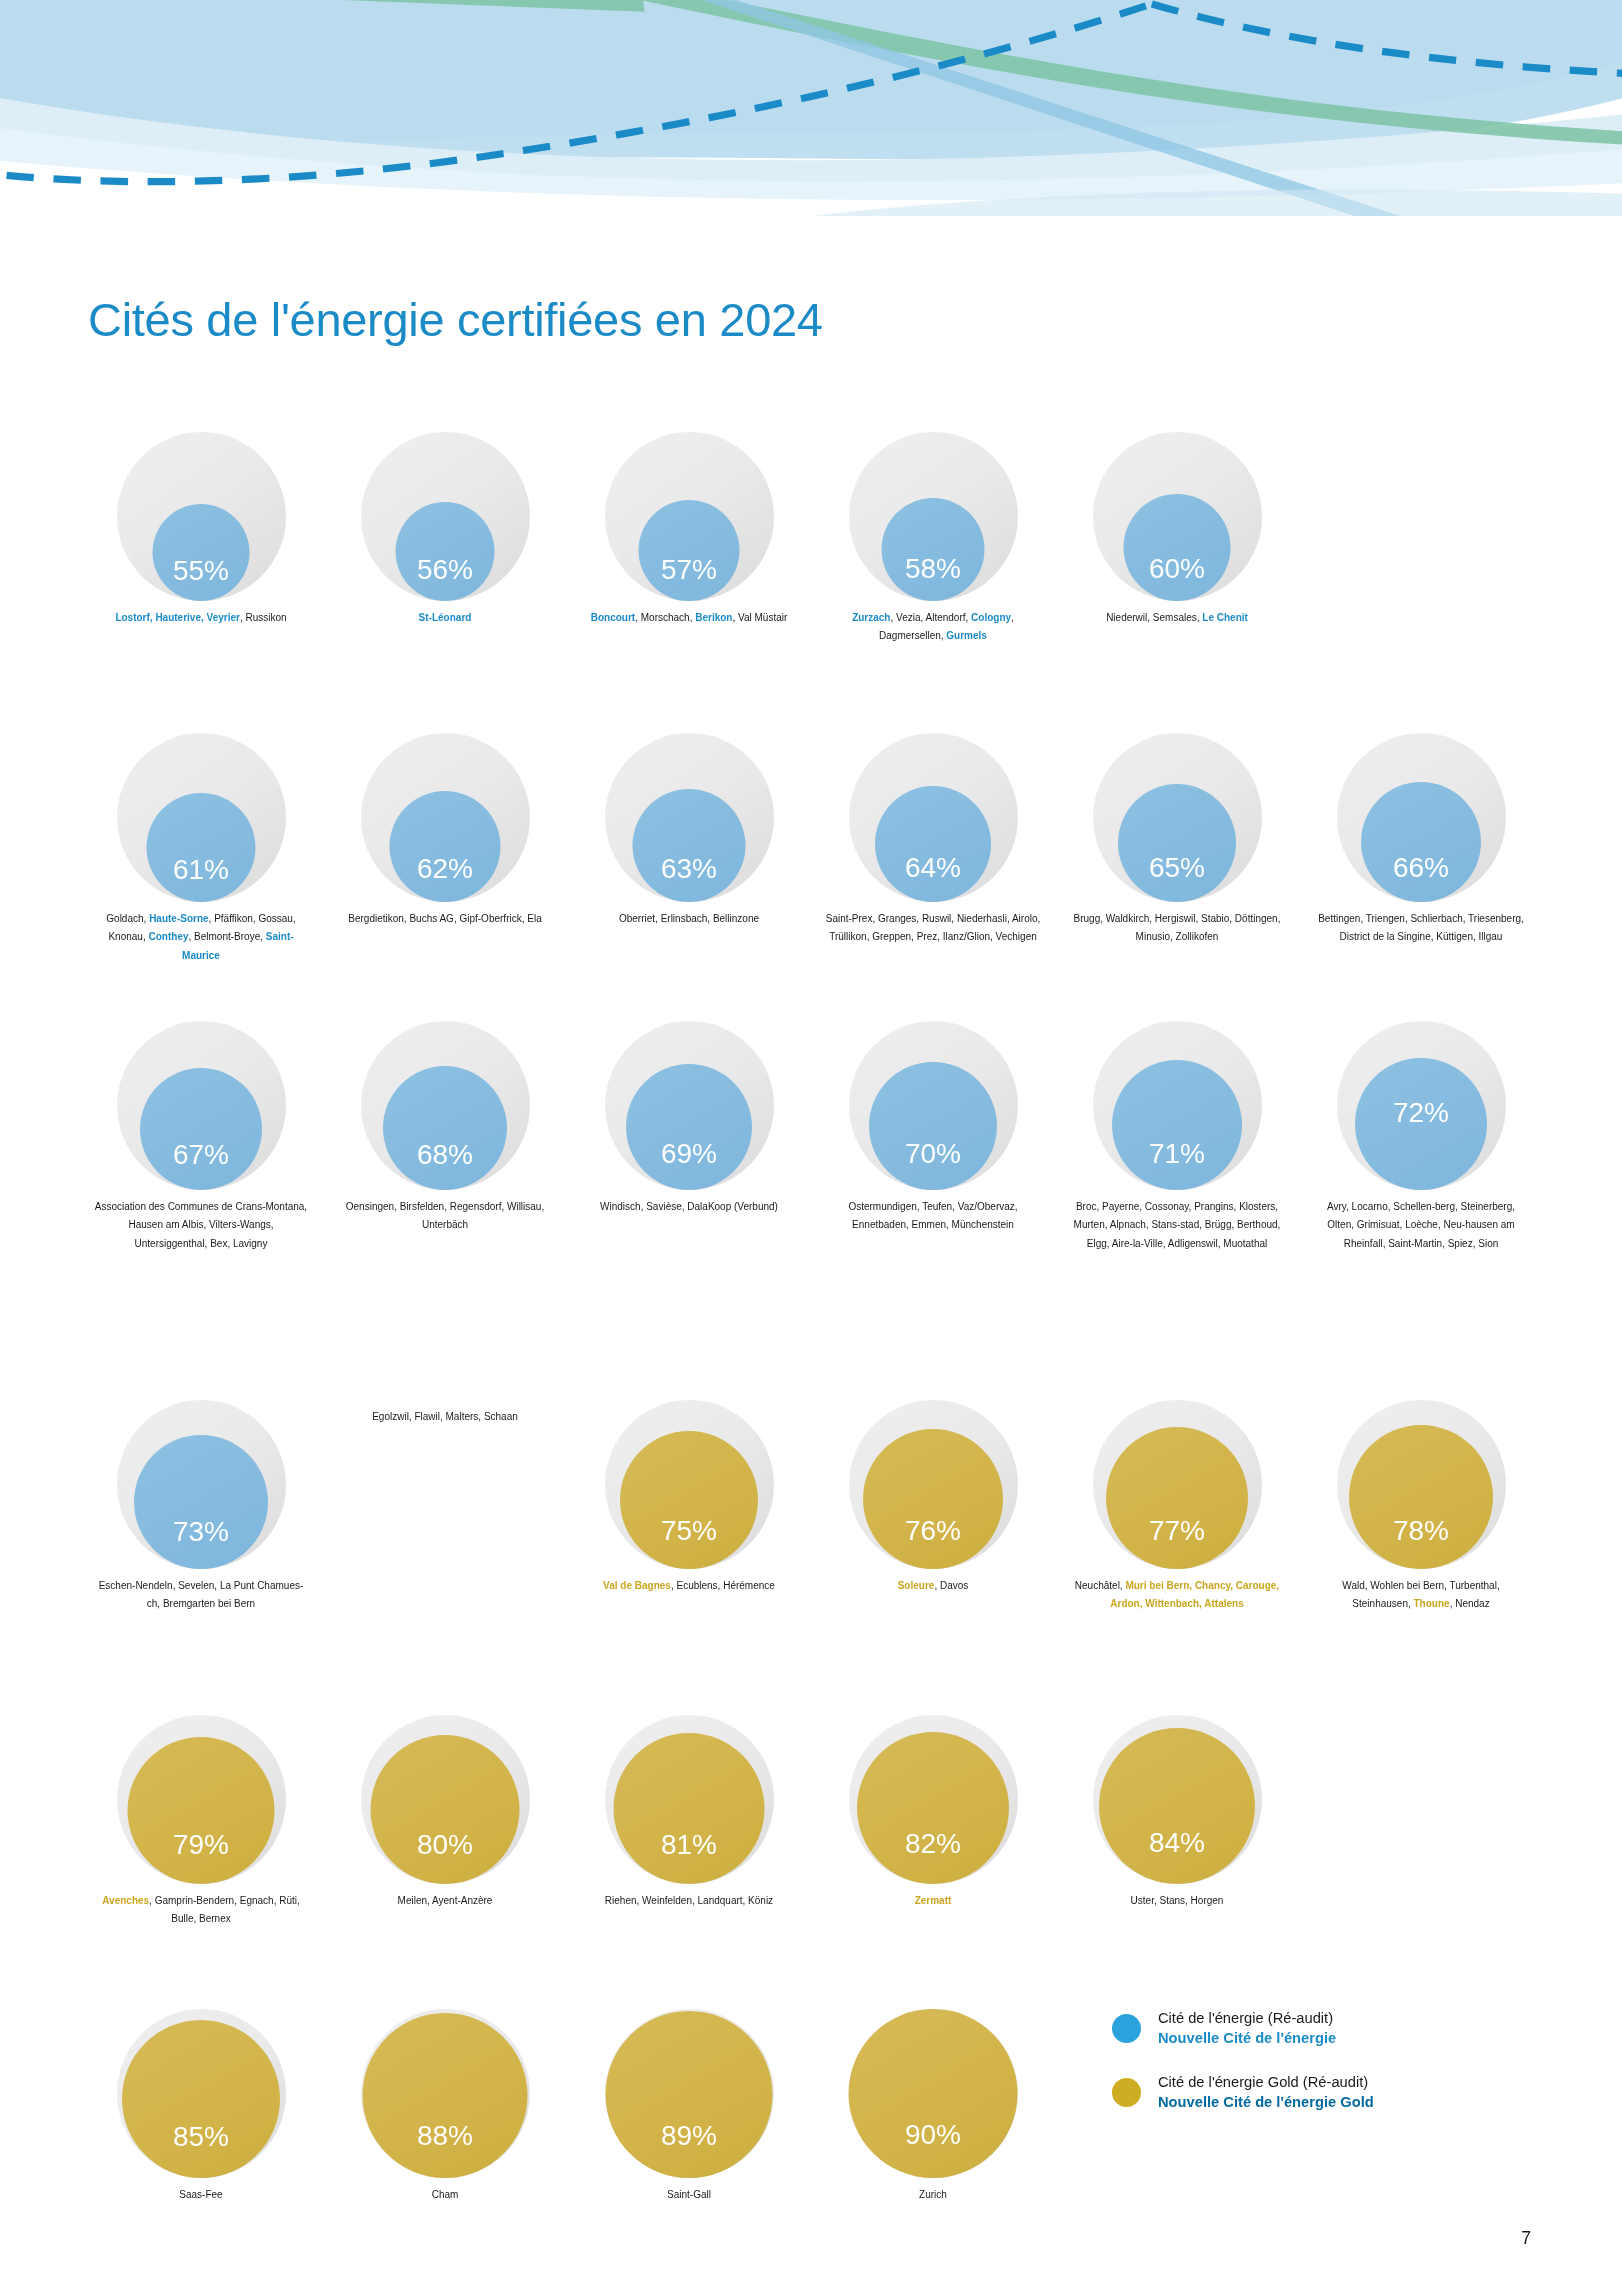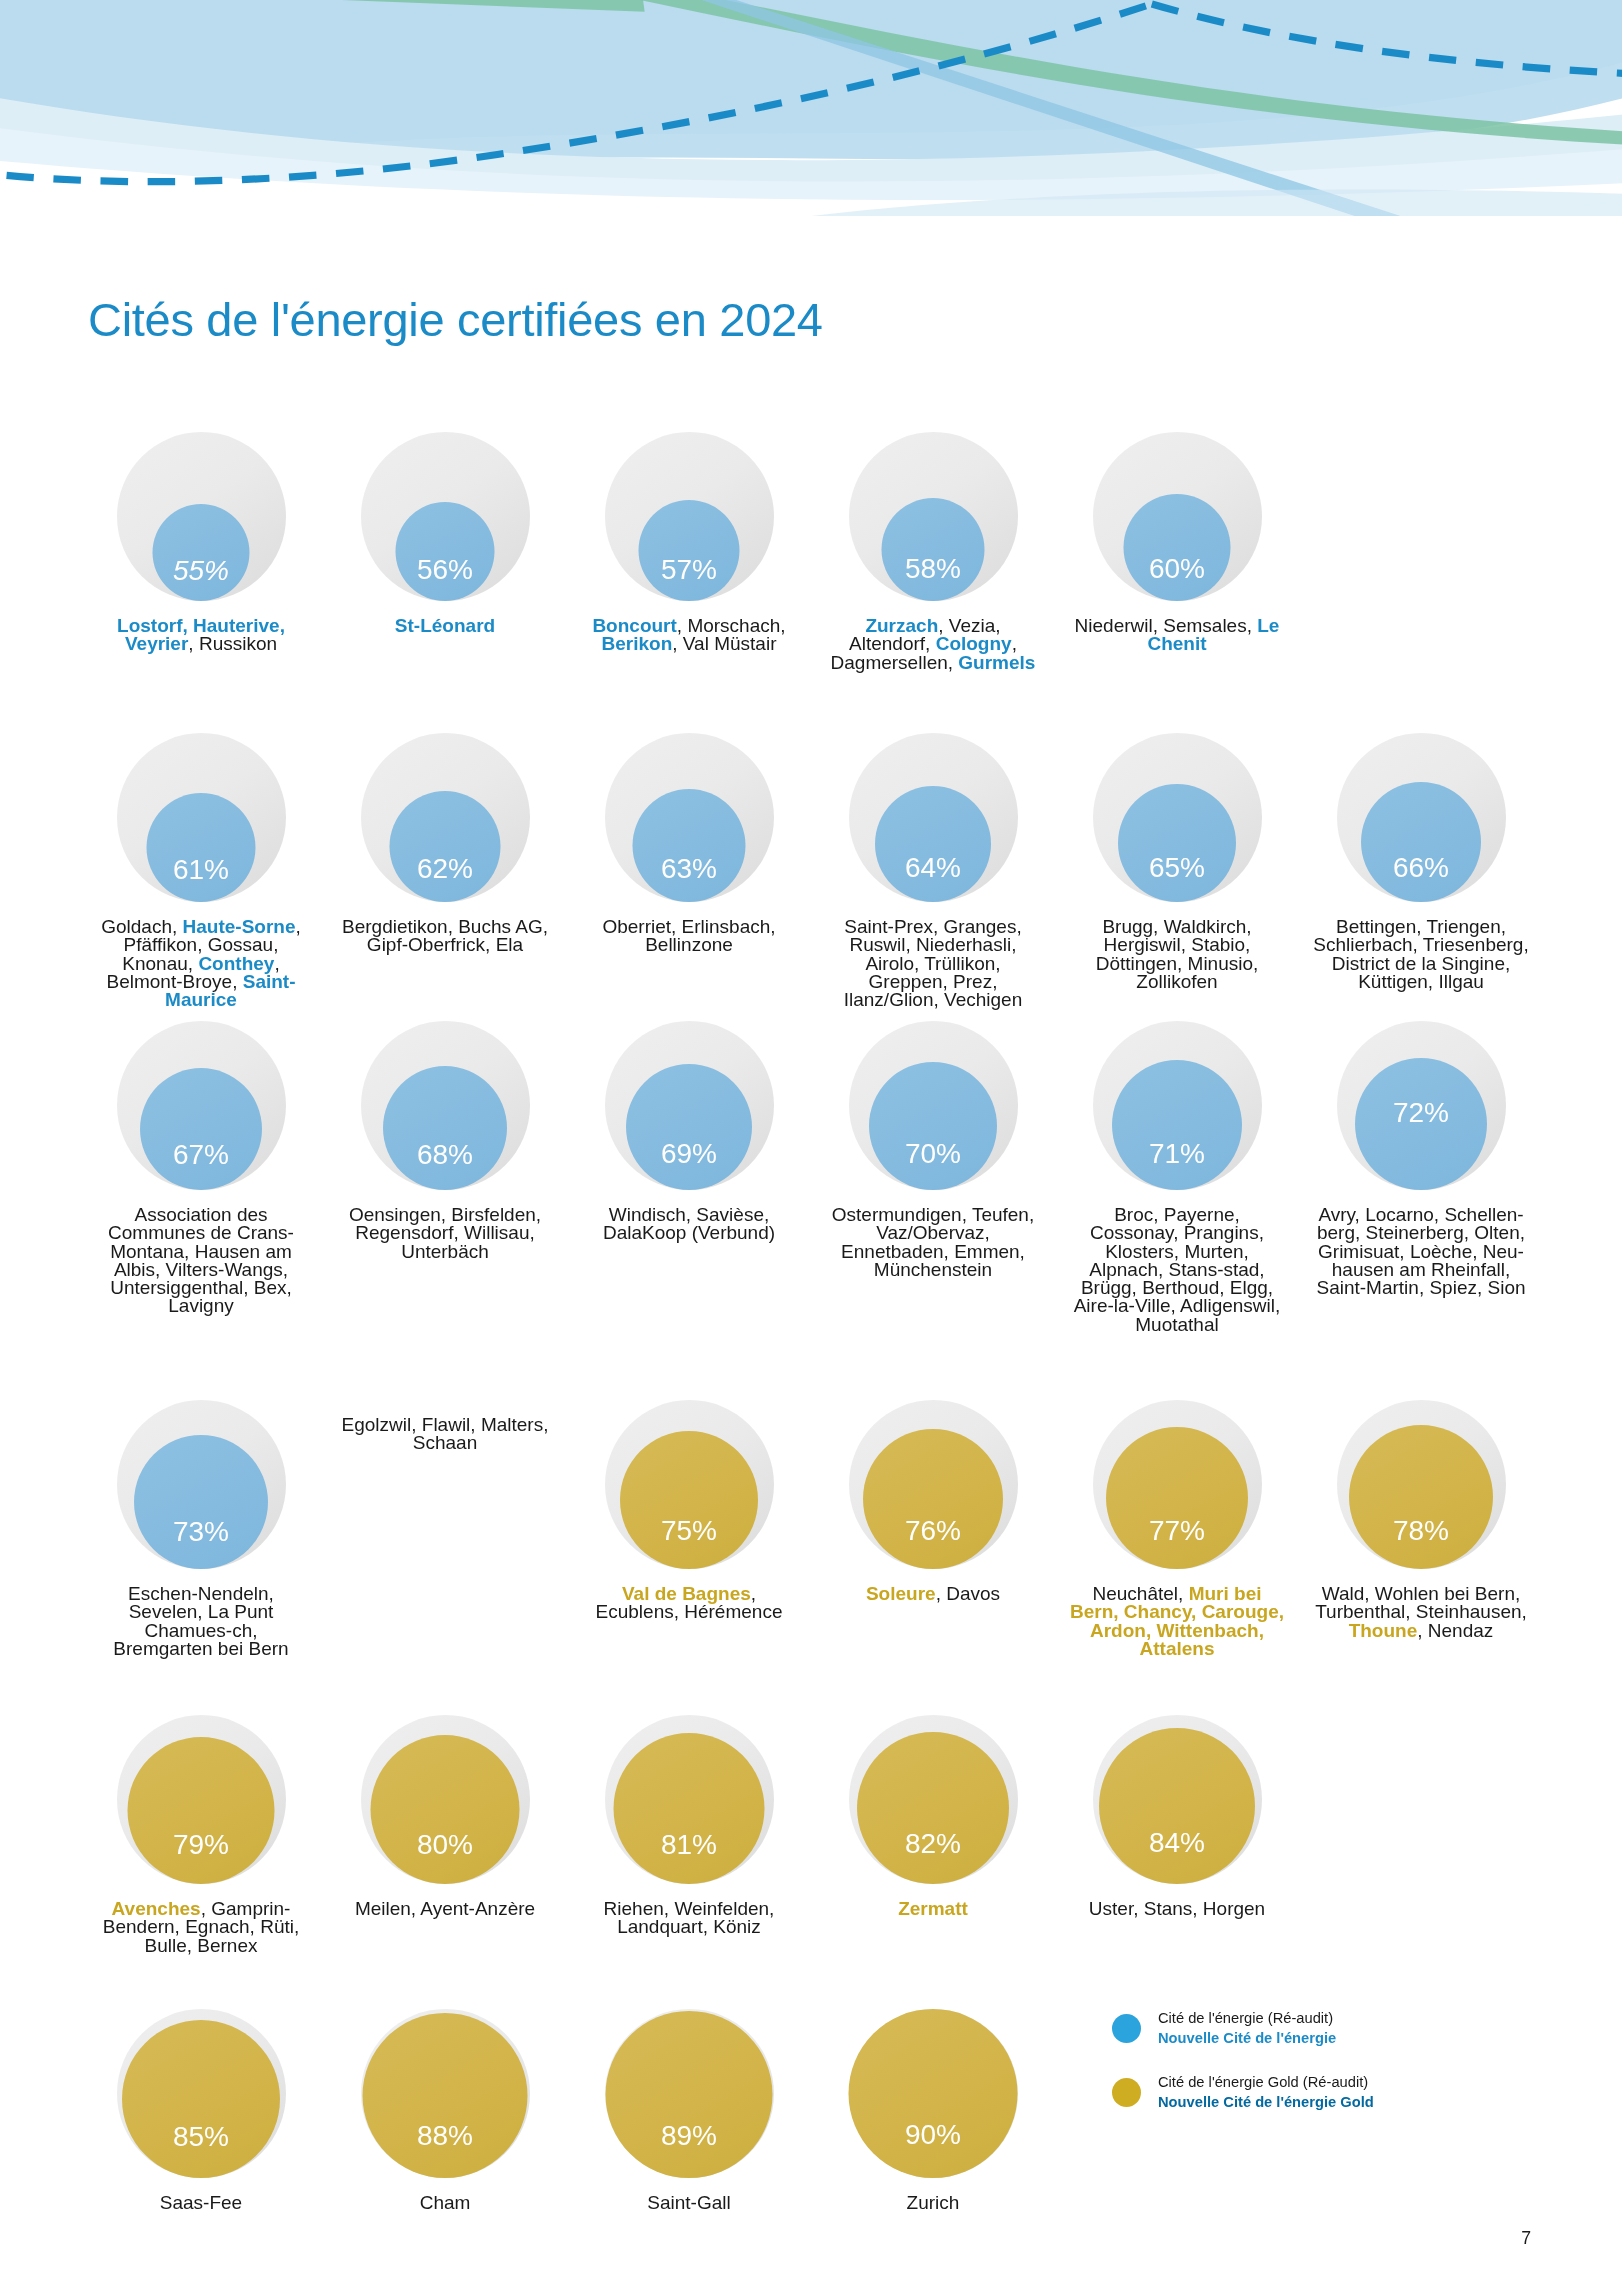--- a/index.html
+++ b/index.html
@@ -94,24 +94,24 @@
     color: #ffffff;
     font-size: 28px;
     line-height: 1;
     font-weight: 400;
     padding-bottom: 29px;
     letter-spacing: 0px;
     white-space: nowrap;
   }
 
   .caption {
-    margin-top: 16px;
+    margin-top: 8px;
     width: 216px;
     text-align: center;
-    font-size: 19px;
+    font-size: 10px;
     line-height: 18.3px;
     color: #1a1a1a;
     font-weight: 400;
   }
   .caption .new-blue {
     color: #1b8bc8;
     font-weight: 700;
   }
   .caption .new-gold {
     color: #c9a61f;
@@ -189,21 +189,21 @@
   </svg>
 </div>
 
 <h1 class="page-title">Cités de l'énergie certifiées en 2024</h1>
 
 <div class="grid" id="grid" style="position: absolute; height: 1767px;">
     <div class="row" style="position: absolute; left: 0px; top: 0px; width: 1466px;">
       <div class="cell">
         <div class="bubble">
           <div class="bubble-outer"></div>
-          <div class="bubble-inner blue" style="width: 97px; height: 97px; font-style: italic;">
+          <div class="bubble-inner blue" style="width: 97px; height: 97px;">
             <div class="pct" style="padding-bottom: 16.4px;">55%</div>
           </div>
         </div>
         <div class="caption"><span class="new-blue">Lostorf, Hauterive, Veyrier</span><span>, </span><span>Russikon</span></div>
       </div>
       <div class="cell">
         <div class="bubble">
           <div class="bubble-outer"></div>
           <div class="bubble-inner blue" style="width: 99px; height: 99px;">
             <div class="pct" style="padding-bottom: 17px;">56%</div>

